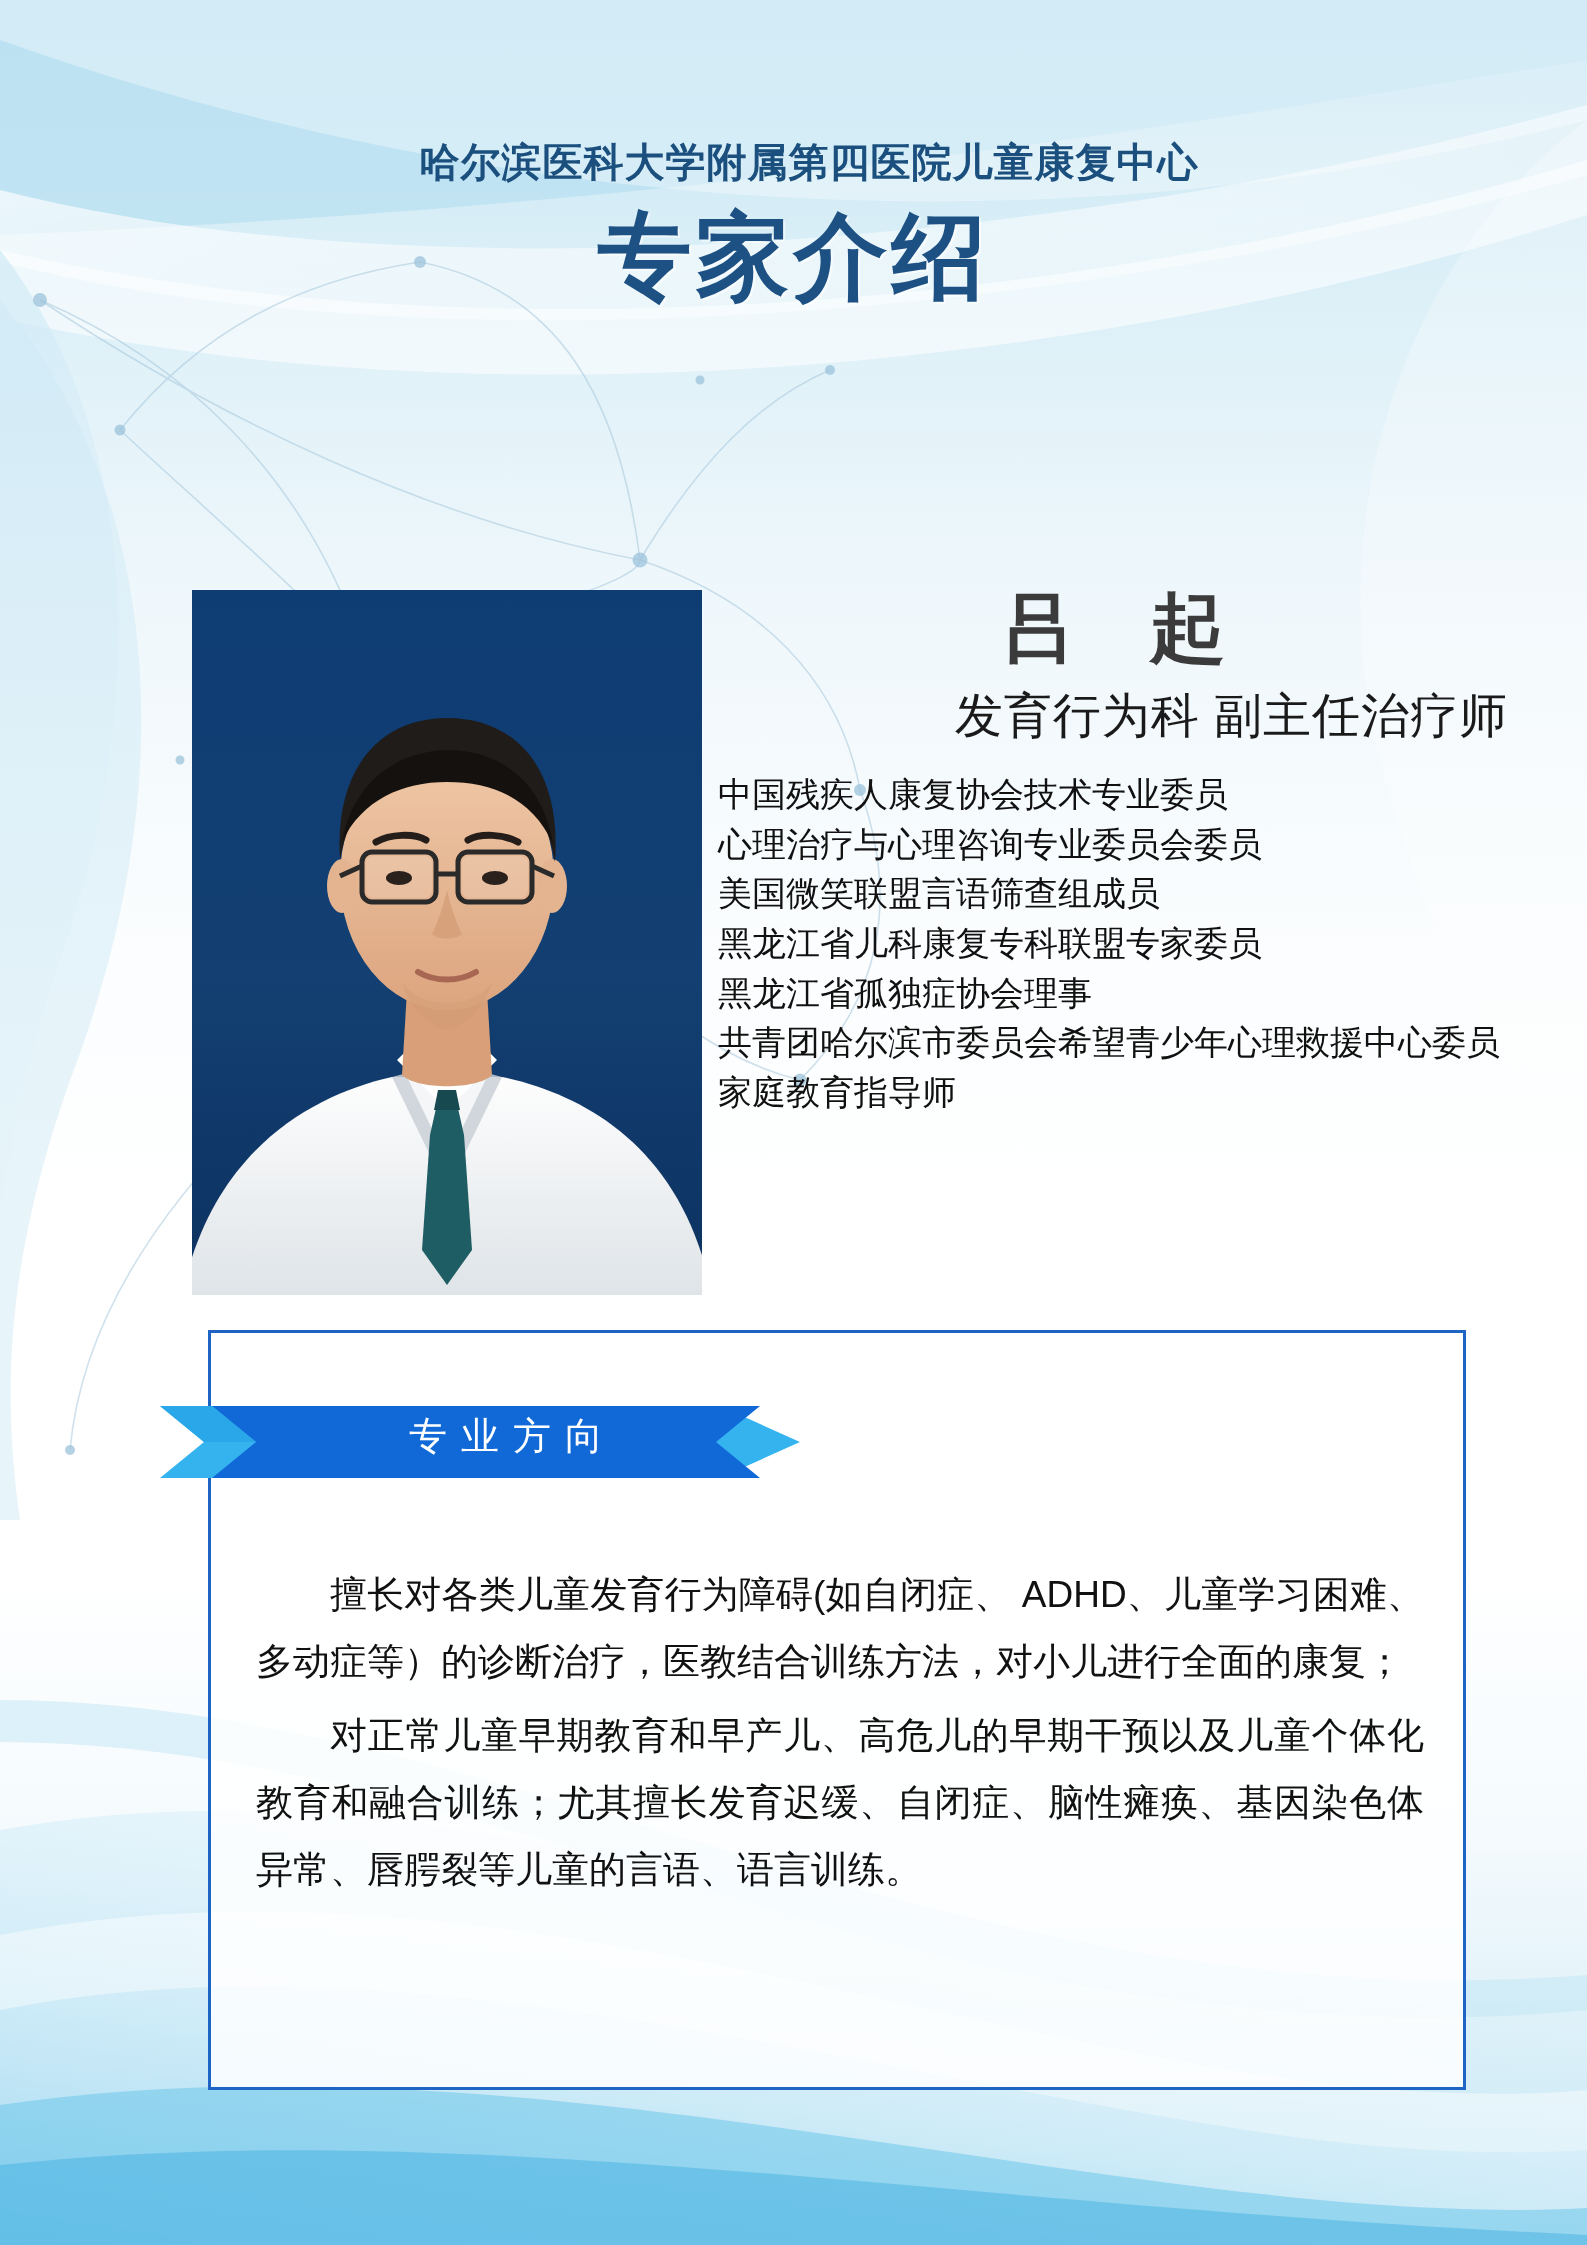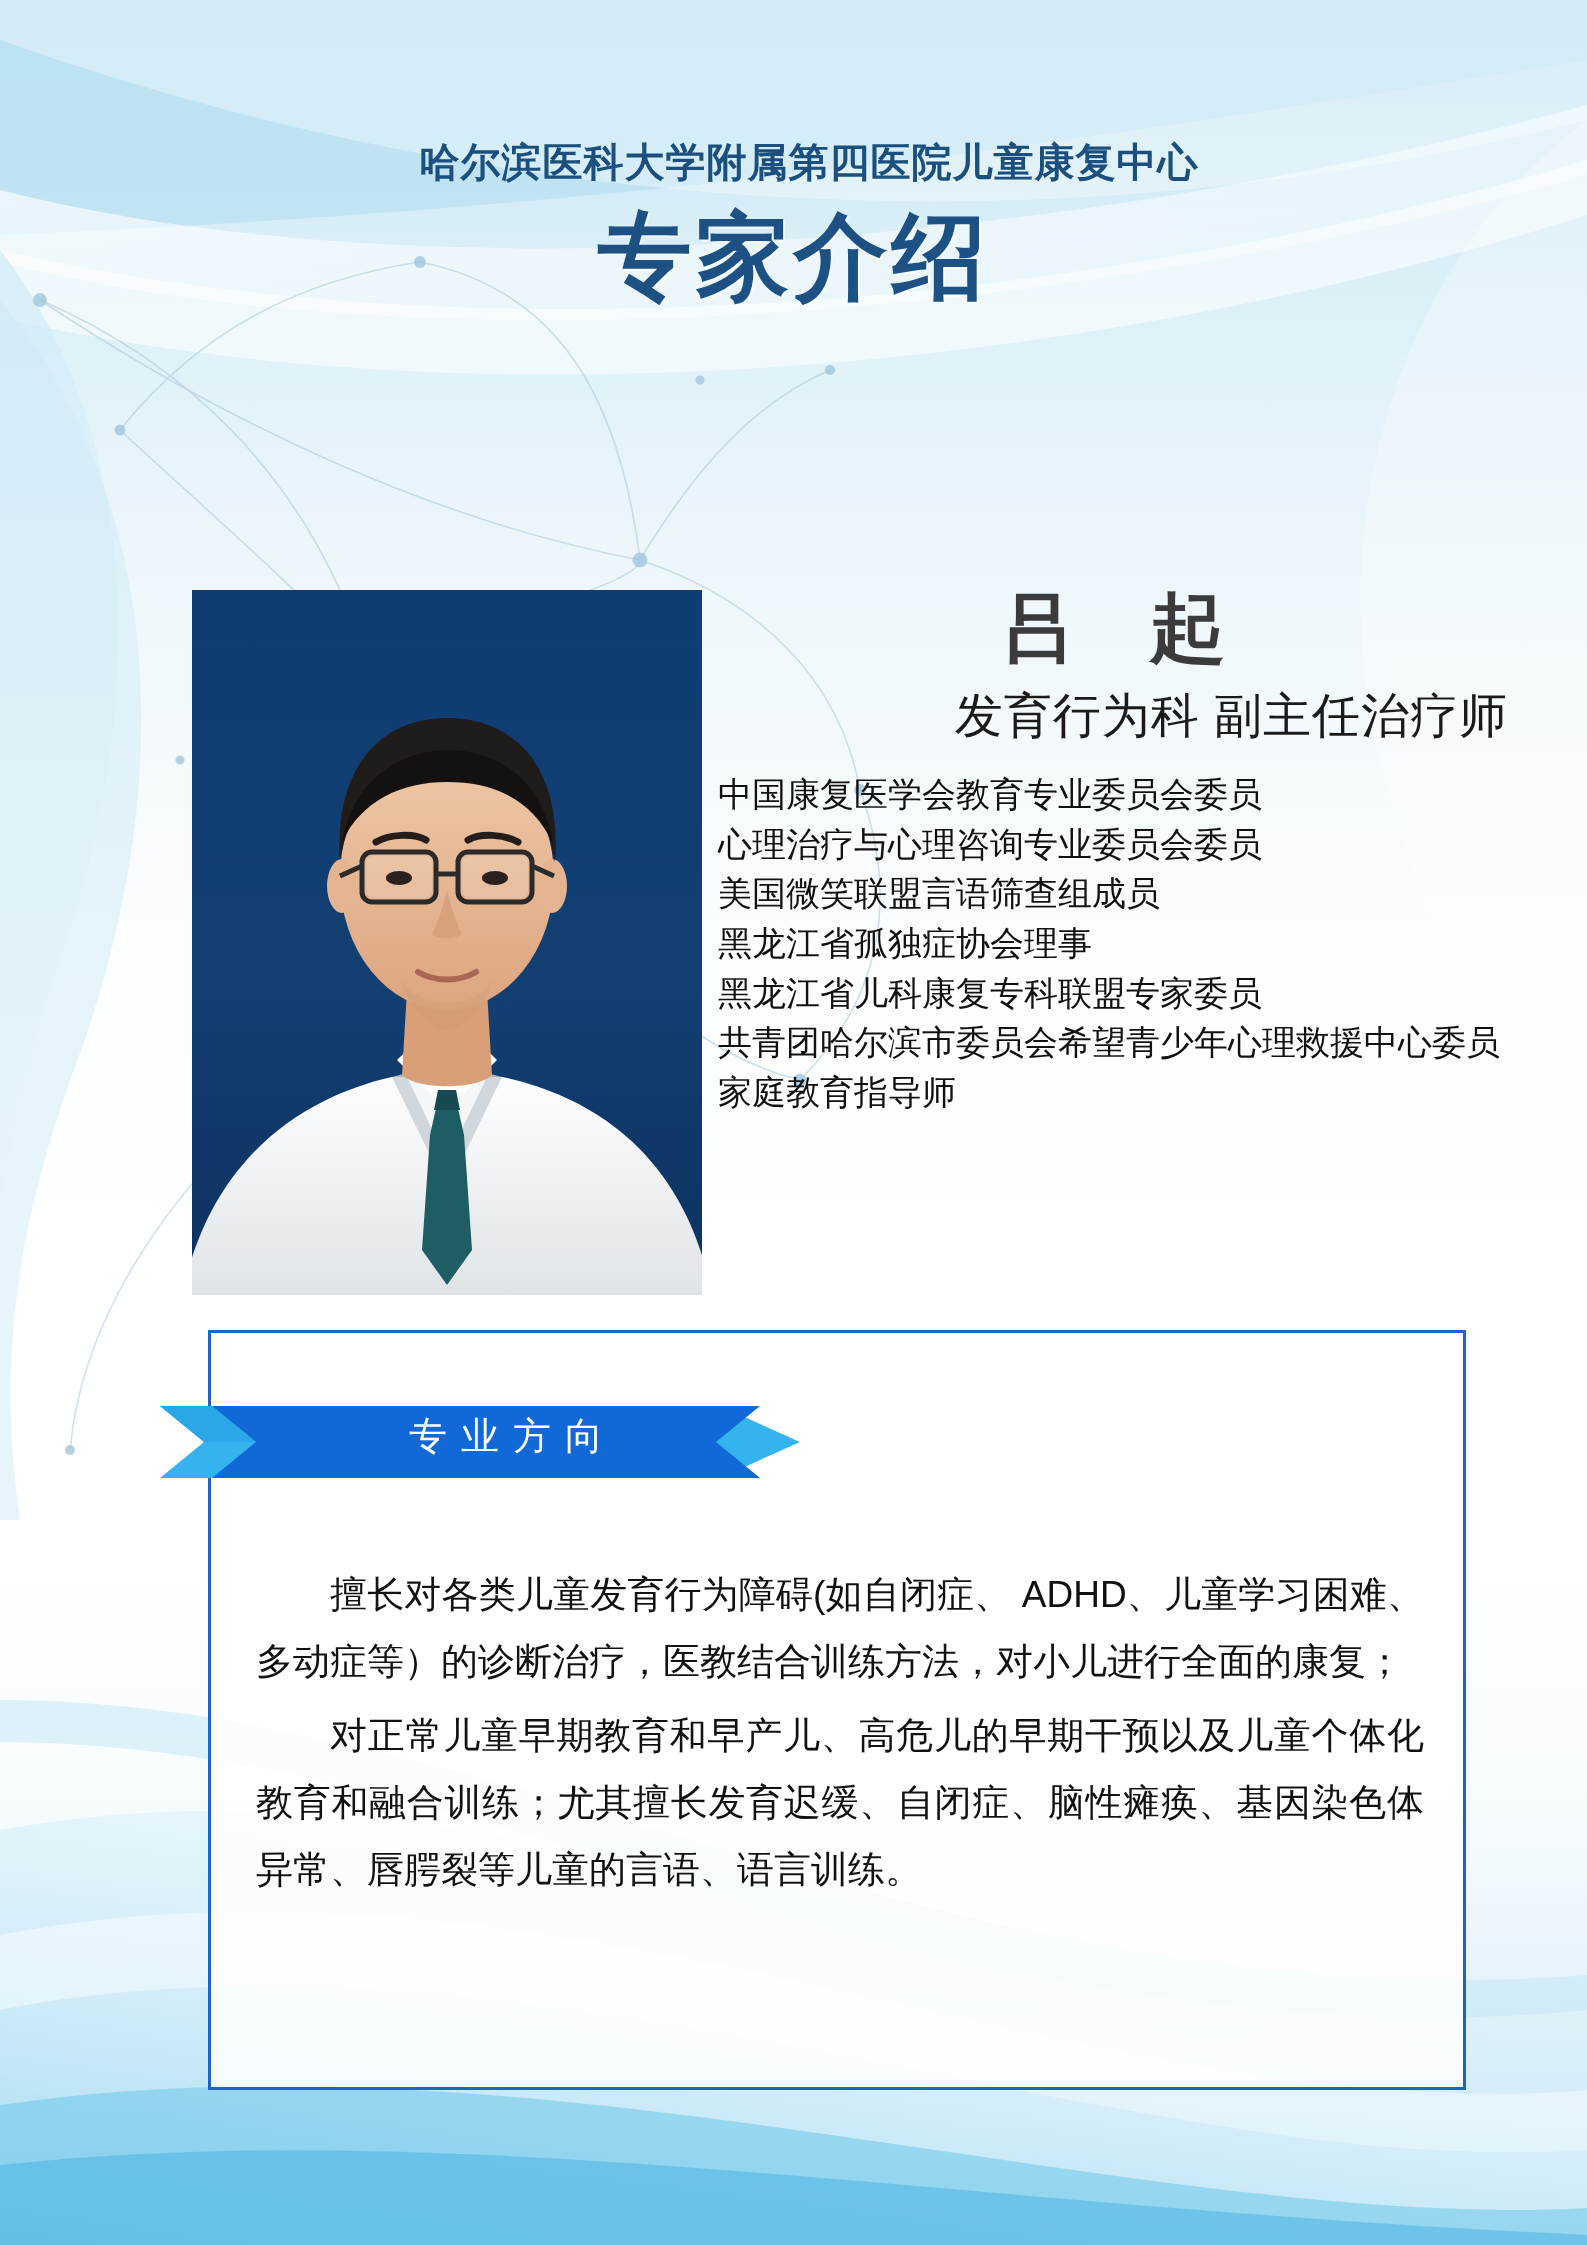--- a/index.html
+++ b/index.html
@@ -223,25 +223,25 @@
         <path d="M226,382 C243,392 267,392 284,382" stroke="#a86752" stroke-width="6" fill="none" stroke-linecap="round"></path>
 
         <path d="M210,392 C228,420 282,420 300,392 C292,424 264,440 255,440 C246,440 218,424 210,392 Z" fill="#cf9a73" opacity="0.35"></path>
       </svg>
     </div>
 
     <div class="info">
       <div class="doc-name">吕 起</div>
       <div class="doc-role">发育行为科 副主任治疗师</div>
       <div class="creds">
-        <div class="cred">中国康复医学会教育专业委员会委员</div>
+        <div class="cred">中国残疾人康复协会技术专业委员</div>
         <div class="cred">心理治疗与心理咨询专业委员会委员</div>
         <div class="cred">美国微笑联盟言语筛查组成员</div>
+        <div class="cred">黑龙江省儿科康复专科联盟专家委员</div>
         <div class="cred">黑龙江省孤独症协会理事</div>
-        <div class="cred">黑龙江省儿科康复专科联盟专家委员</div>
         <div class="cred">共青团哈尔滨市委员会希望青少年心理救援中心委员</div>
         <div class="cred">家庭教育指导师</div>
       </div>
     </div>
   </div>
 
   <div class="panel"></div>
 
   <div class="ribbon">
     <svg width="640" height="88" viewBox="0 0 640 88">

